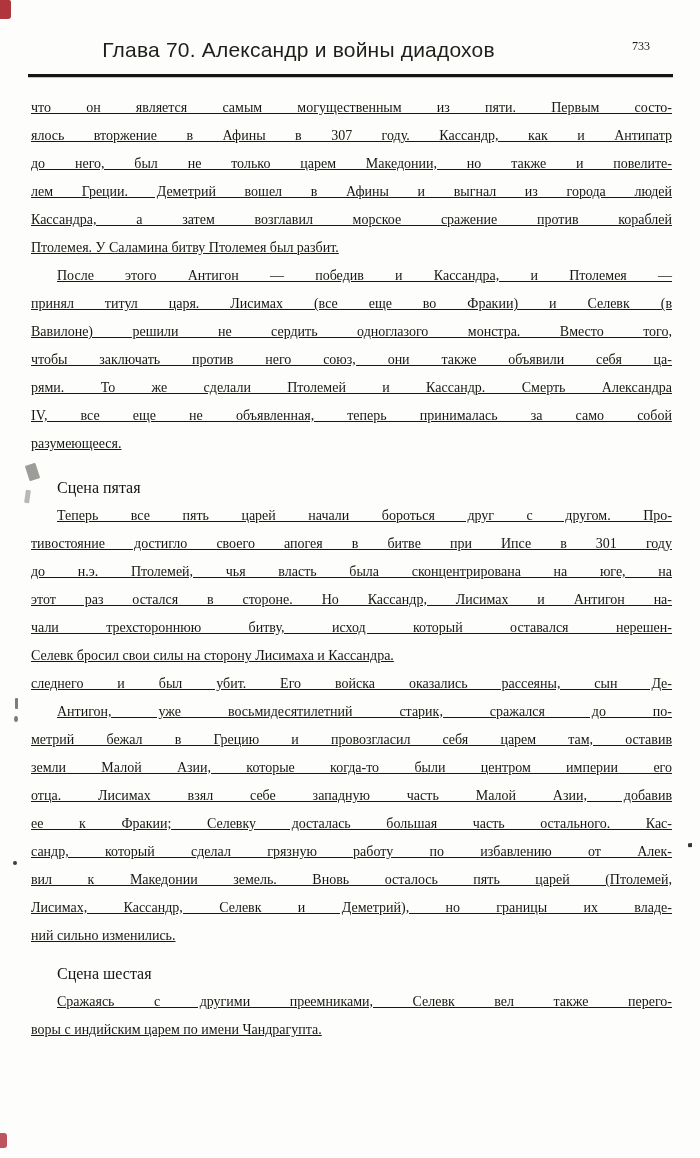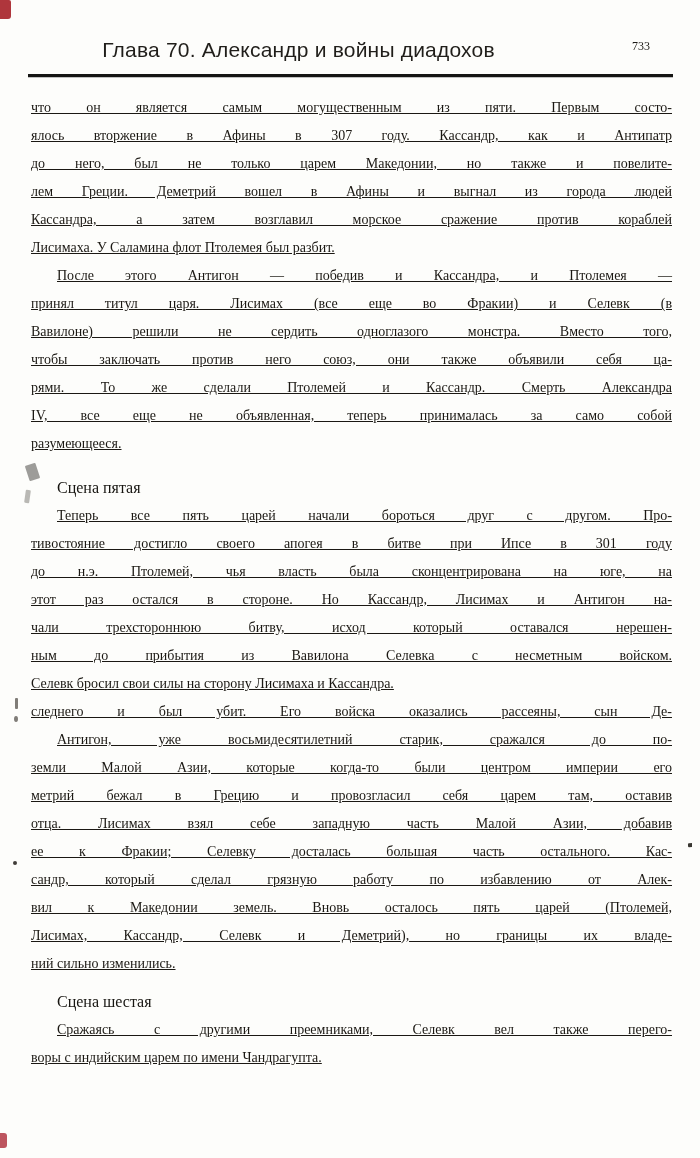--- a/index.html
+++ b/index.html
@@ -73,46 +73,45 @@
 
   <div class="rule"></div>
 
   <main class="content">
       <div class="paragraph">
         <div class="line first">что он является самым могущественным из пяти. Первым состо-</div>
         <div class="line">ялось вторжение в Афины в 307 году. Кассандр, как и Антипатр</div>
         <div class="line">до него, был не только царем Македонии, но также и повелите-</div>
         <div class="line">лем Греции. Деметрий вошел в Афины и выгнал из города людей</div>
         <div class="line">Кассандра, а затем возглавил морское сражение против кораблей</div>
-        <div class="line last">Лисимаха. У Саламина флот Птолемея был разбит.</div>
+        <div class="line last">Птолемея. У Саламина битву Птолемея был разбит.</div>
       </div>
       <div class="paragraph indented">
         <div class="line first">После этого Антигон — победив и Кассандра, и Птолемея —</div>
         <div class="line">принял титул царя. Лисимах (все еще во Фракии) и Селевк (в</div>
         <div class="line">Вавилоне) решили не сердить одноглазого монстра. Вместо того,</div>
         <div class="line">чтобы заключать против него союз, они также объявили себя ца-</div>
         <div class="line">рями. То же сделали Птолемей и Кассандр. Смерть Александра</div>
         <div class="line">IV, все еще не объявленная, теперь принималась за само собой</div>
         <div class="line last">разумеющееся.</div>
       </div>
       <h2 class="section-heading">Сцена пятая</h2>
       <div class="paragraph indented">
         <div class="line first">Теперь все пять царей начали бороться друг с другом. Про-</div>
         <div class="line">тивостояние достигло своего апогея в битве при Ипсе в 301 году</div>
         <div class="line">до н.э. Птолемей, чья власть была сконцентрирована на юге, на</div>
         <div class="line">этот раз остался в стороне. Но Кассандр, Лисимах и Антигон на-</div>
         <div class="line">чали трехстороннюю битву, исход который оставался нерешен-</div>
-        <div class="line">ным до прибытия из Вавилона Селевка с несметным войском.</div>
         <div class="line last">Селевк бросил свои силы на сторону Лисимаха и Кассандра.</div>
       </div>
       <div class="paragraph indented">
         <div class="line">следнего и был убит. Его войска оказались рассеяны, сын Де-</div>
         <div class="line first">Антигон, уже восьмидесятилетний старик, сражался до по-</div>
+        <div class="line">метрий бежал в Грецию и провозгласил себя царем там, оставив</div>
         <div class="line">земли Малой Азии, которые когда-то были центром империи его</div>
-        <div class="line">метрий бежал в Грецию и провозгласил себя царем там, оставив</div>
         <div class="line">отца. Лисимах взял себе западную часть Малой Азии, добавив</div>
         <div class="line">ее к Фракии; Селевку досталась большая часть остального. Кас-</div>
         <div class="line">сандр, который сделал грязную работу по избавлению от Алек-</div>
         <div class="line">вил к Македонии земель. Вновь осталось пять царей (Птолемей,</div>
         <div class="line">Лисимах, Кассандр, Селевк и Деметрий), но границы их владе-</div>
         <div class="line last">ний сильно изменились.</div>
       </div>
       <h2 class="section-heading second">Сцена шестая</h2>
       <div class="paragraph indented">
         <div class="line first">Сражаясь с другими преемниками, Селевк вел также перего-</div>

